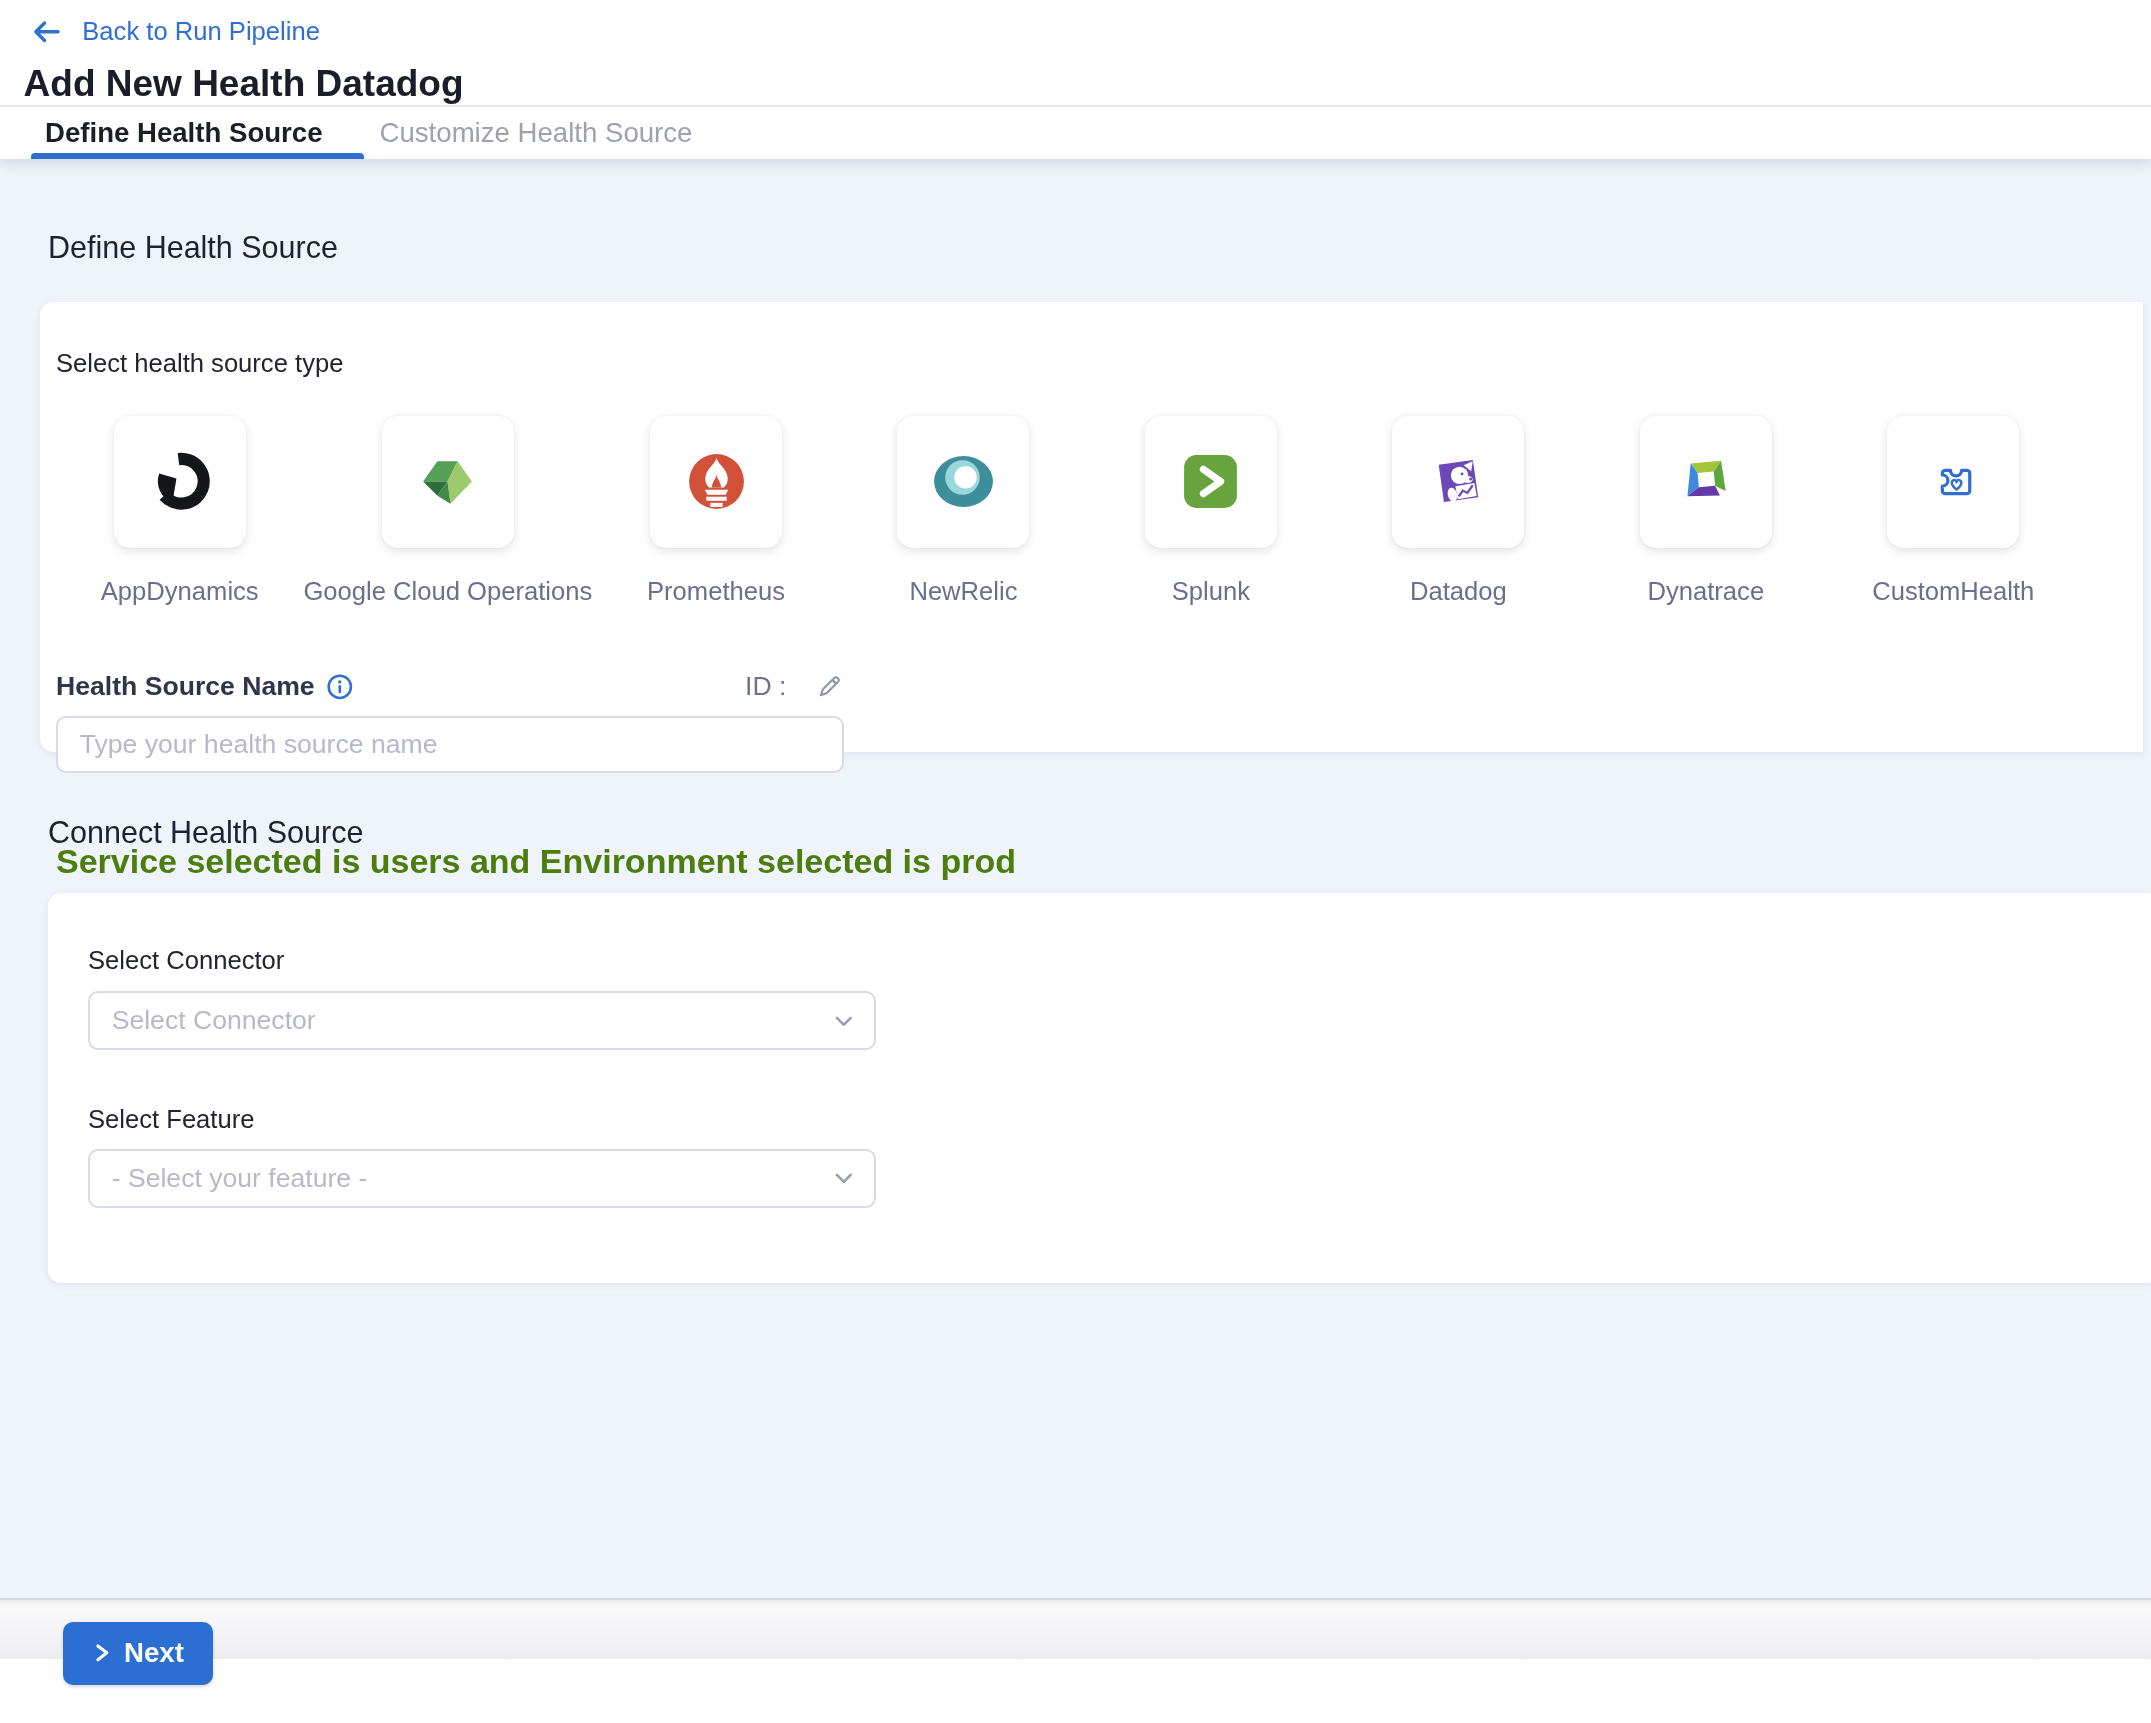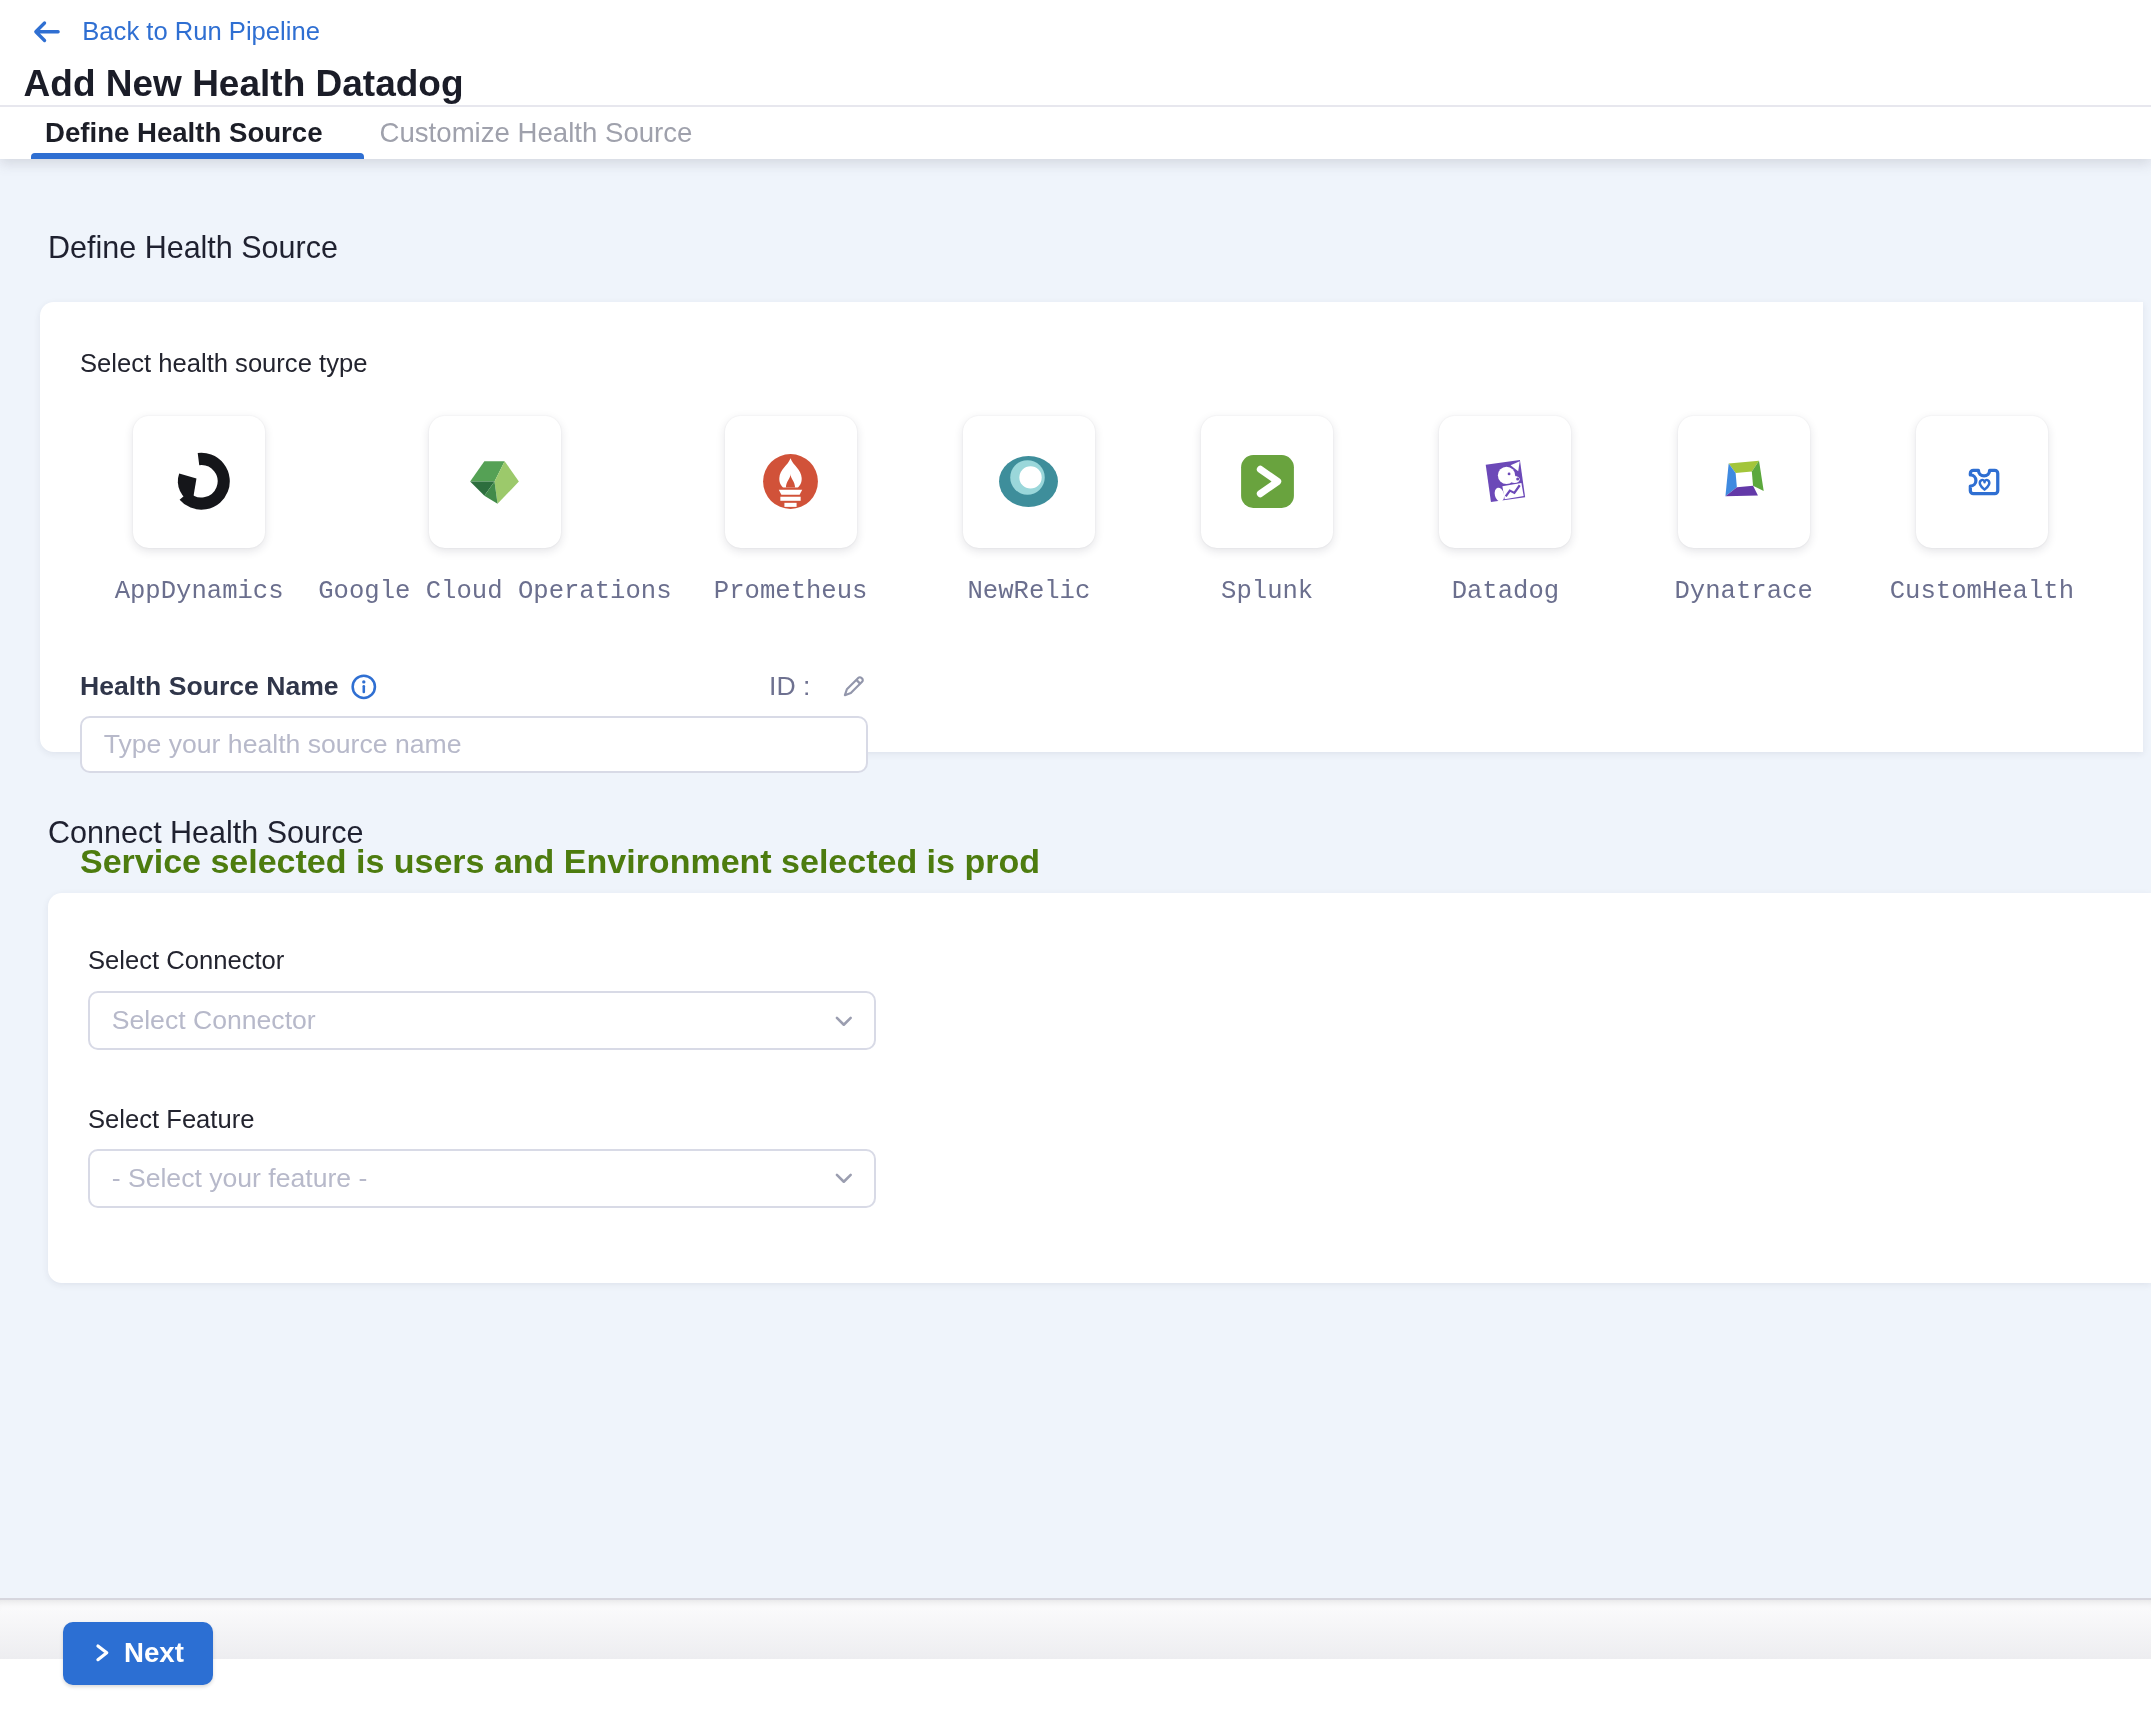--- a/index.html
+++ b/index.html
@@ -40,27 +40,27 @@
     margin:0 0 0 48px; font-size:30.5px; font-weight:500; color:#1f2130; line-height:35px;
   }
   .h-define { padding-top:71px; }
   .h-connect { padding-top:63px; }
 
   .card {
     margin-left:48px; width:2103px; background:#fff;
     border-radius:13.8px 0 0 13.8px;
     box-shadow:0 2px 7.9px rgba(40,41,61,0.08);
   }
-  .card1 { margin-top:37px; height:450px; padding:47px 0 0 40px;margin-left:40px; }
+  .card1 { margin-top:37px; height:450px; padding:47px 0 0 16px;margin-left:40px; }
   .card2 { margin-top:43px; height:390px; padding:53px 0 0 40px; }
 
   .field-label { font-size:25.6px; font-weight:500; color:#23242f; line-height:29.6px; }
 
   
-  .tiles { display:flex; margin-top:37px; width:2021px;font-family:Liberation Mono, monospace; }
+  .tiles { display:flex; margin-top:37px; width:2021px; }
   .tile-col { flex:1; display:flex; flex-direction:column; align-items:center; }
   .tile {
     width:132px; height:132px; background:#fff; border-radius:15.8px;
     box-shadow:0 3px 9.9px rgba(40,41,61,0.13), 0 0 2px rgba(40,41,61,0.07);
     display:flex; align-items:center; justify-content:center; cursor:pointer;
   }
   .tile-label { margin-top:29.6px; font-size:25.6px; color:#6b6f8e; white-space:nowrap; }
 
   
   .name-row {

